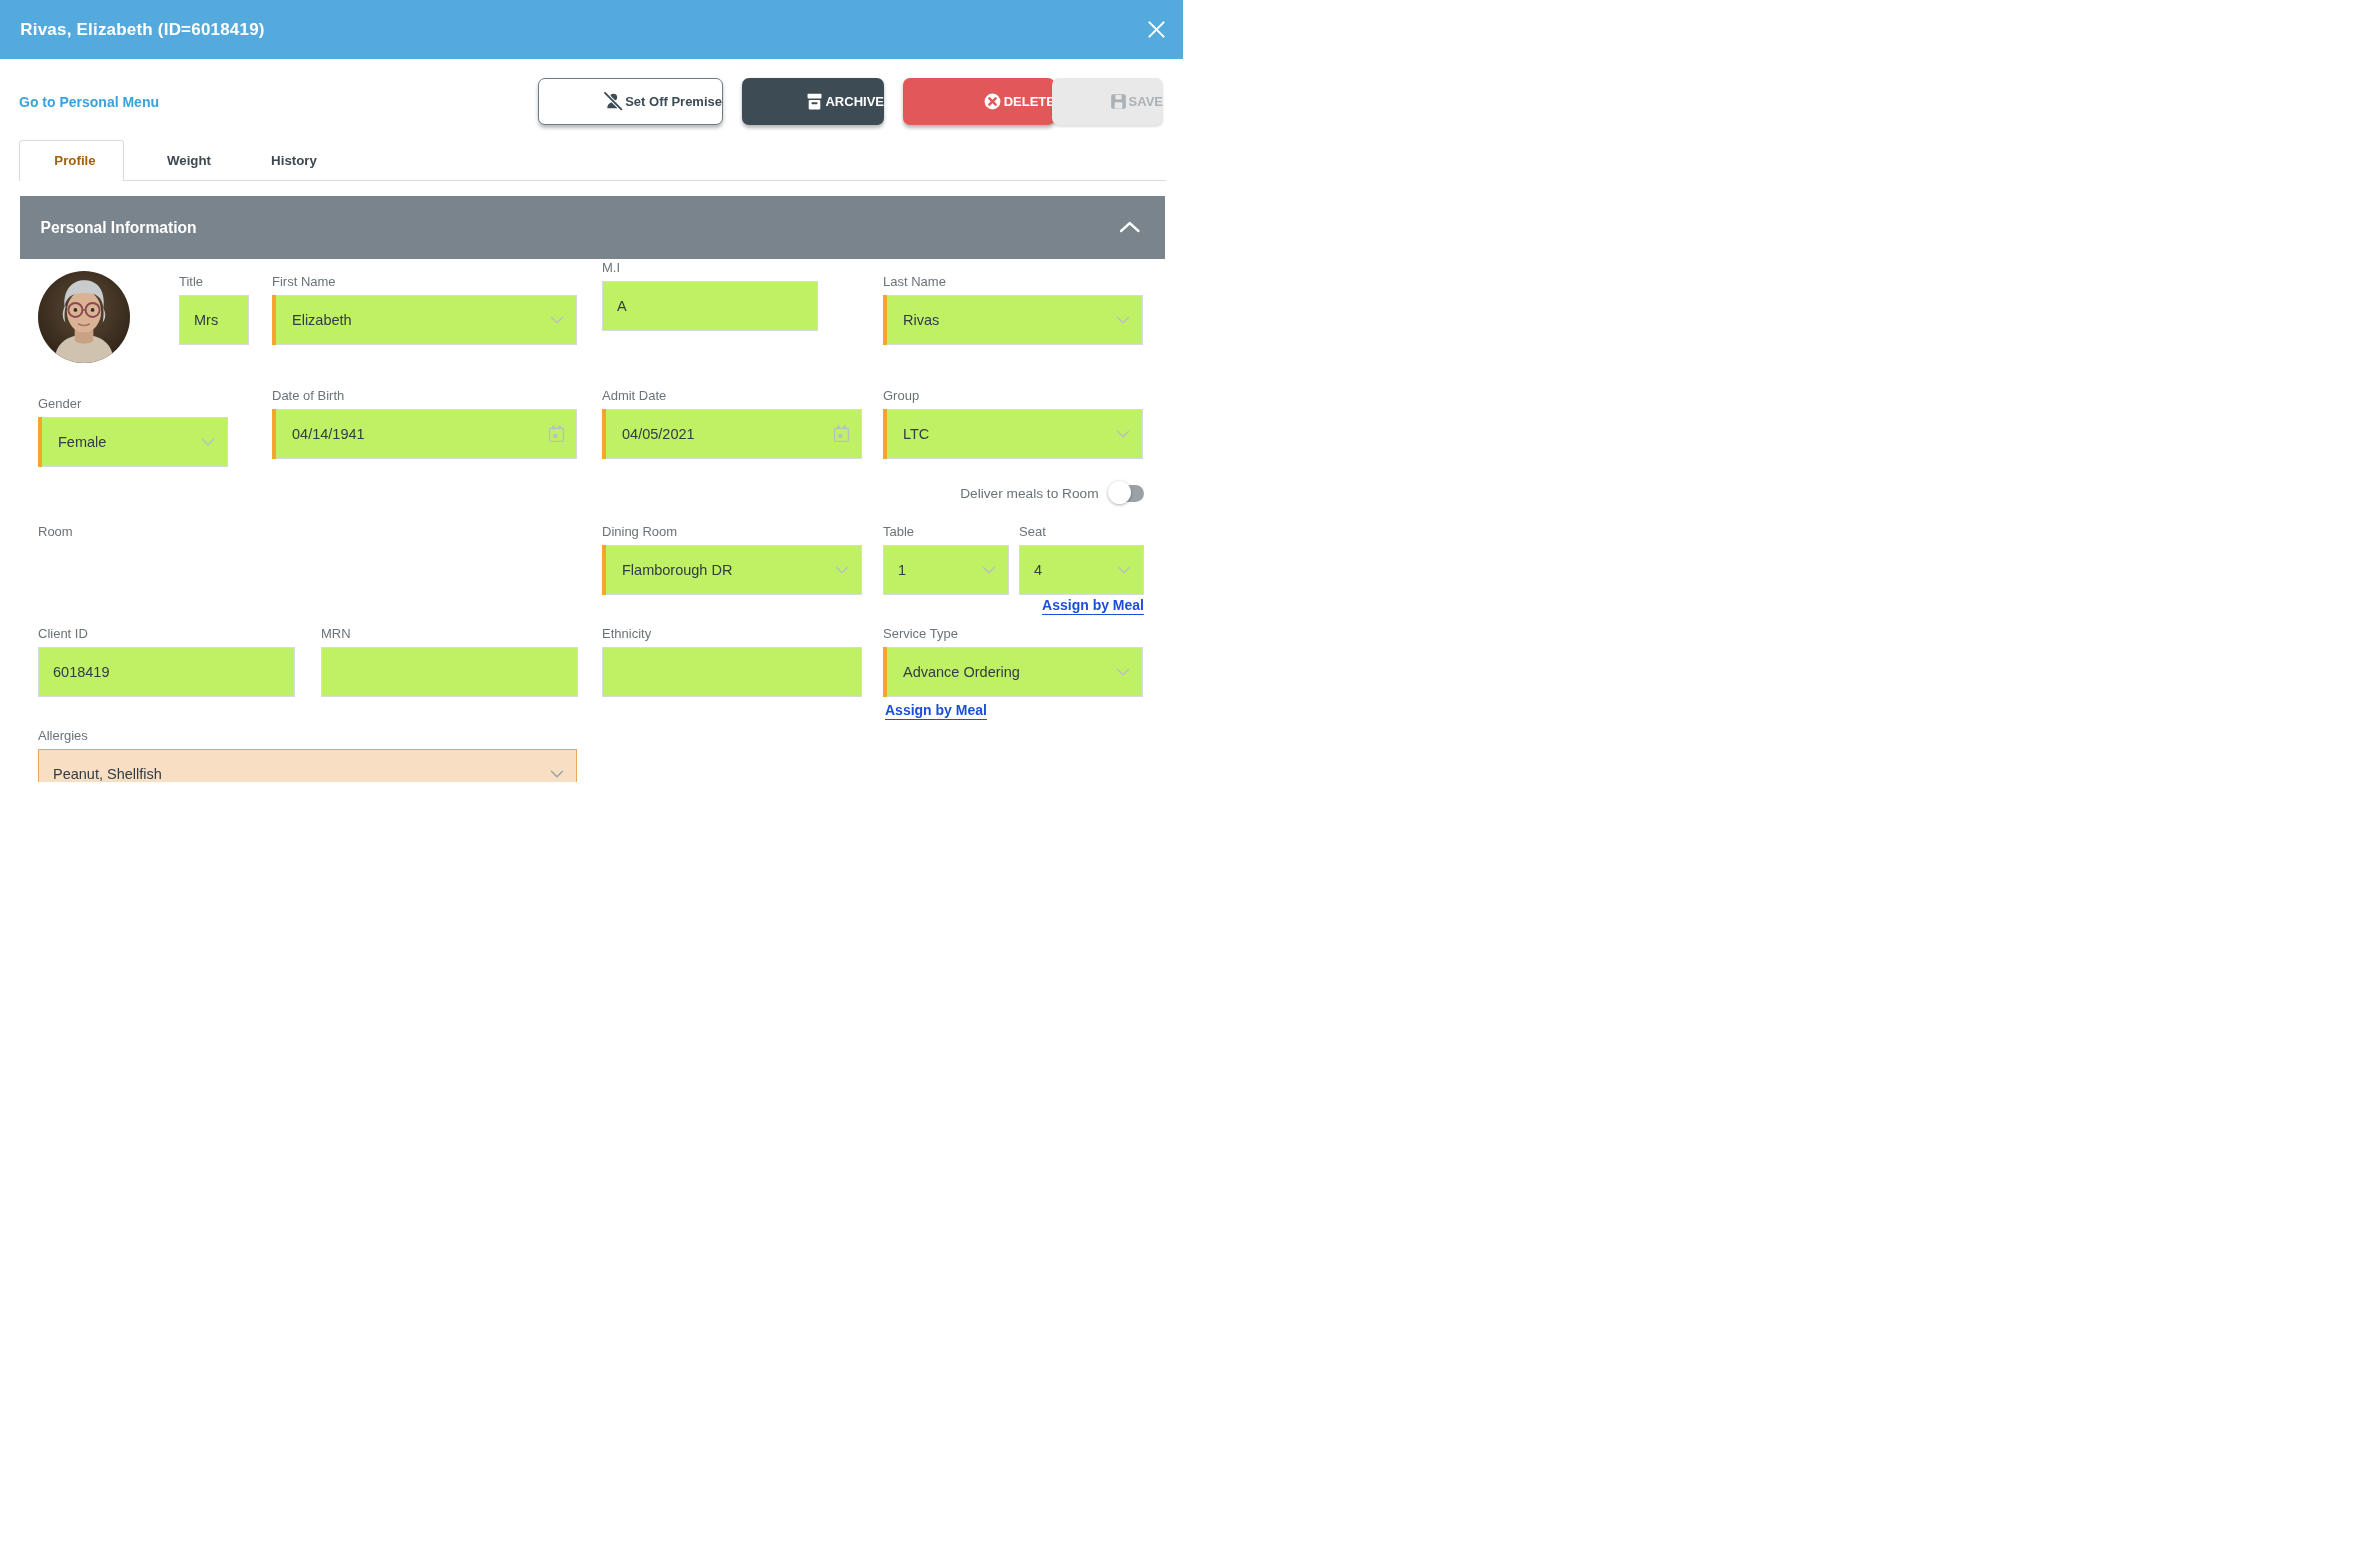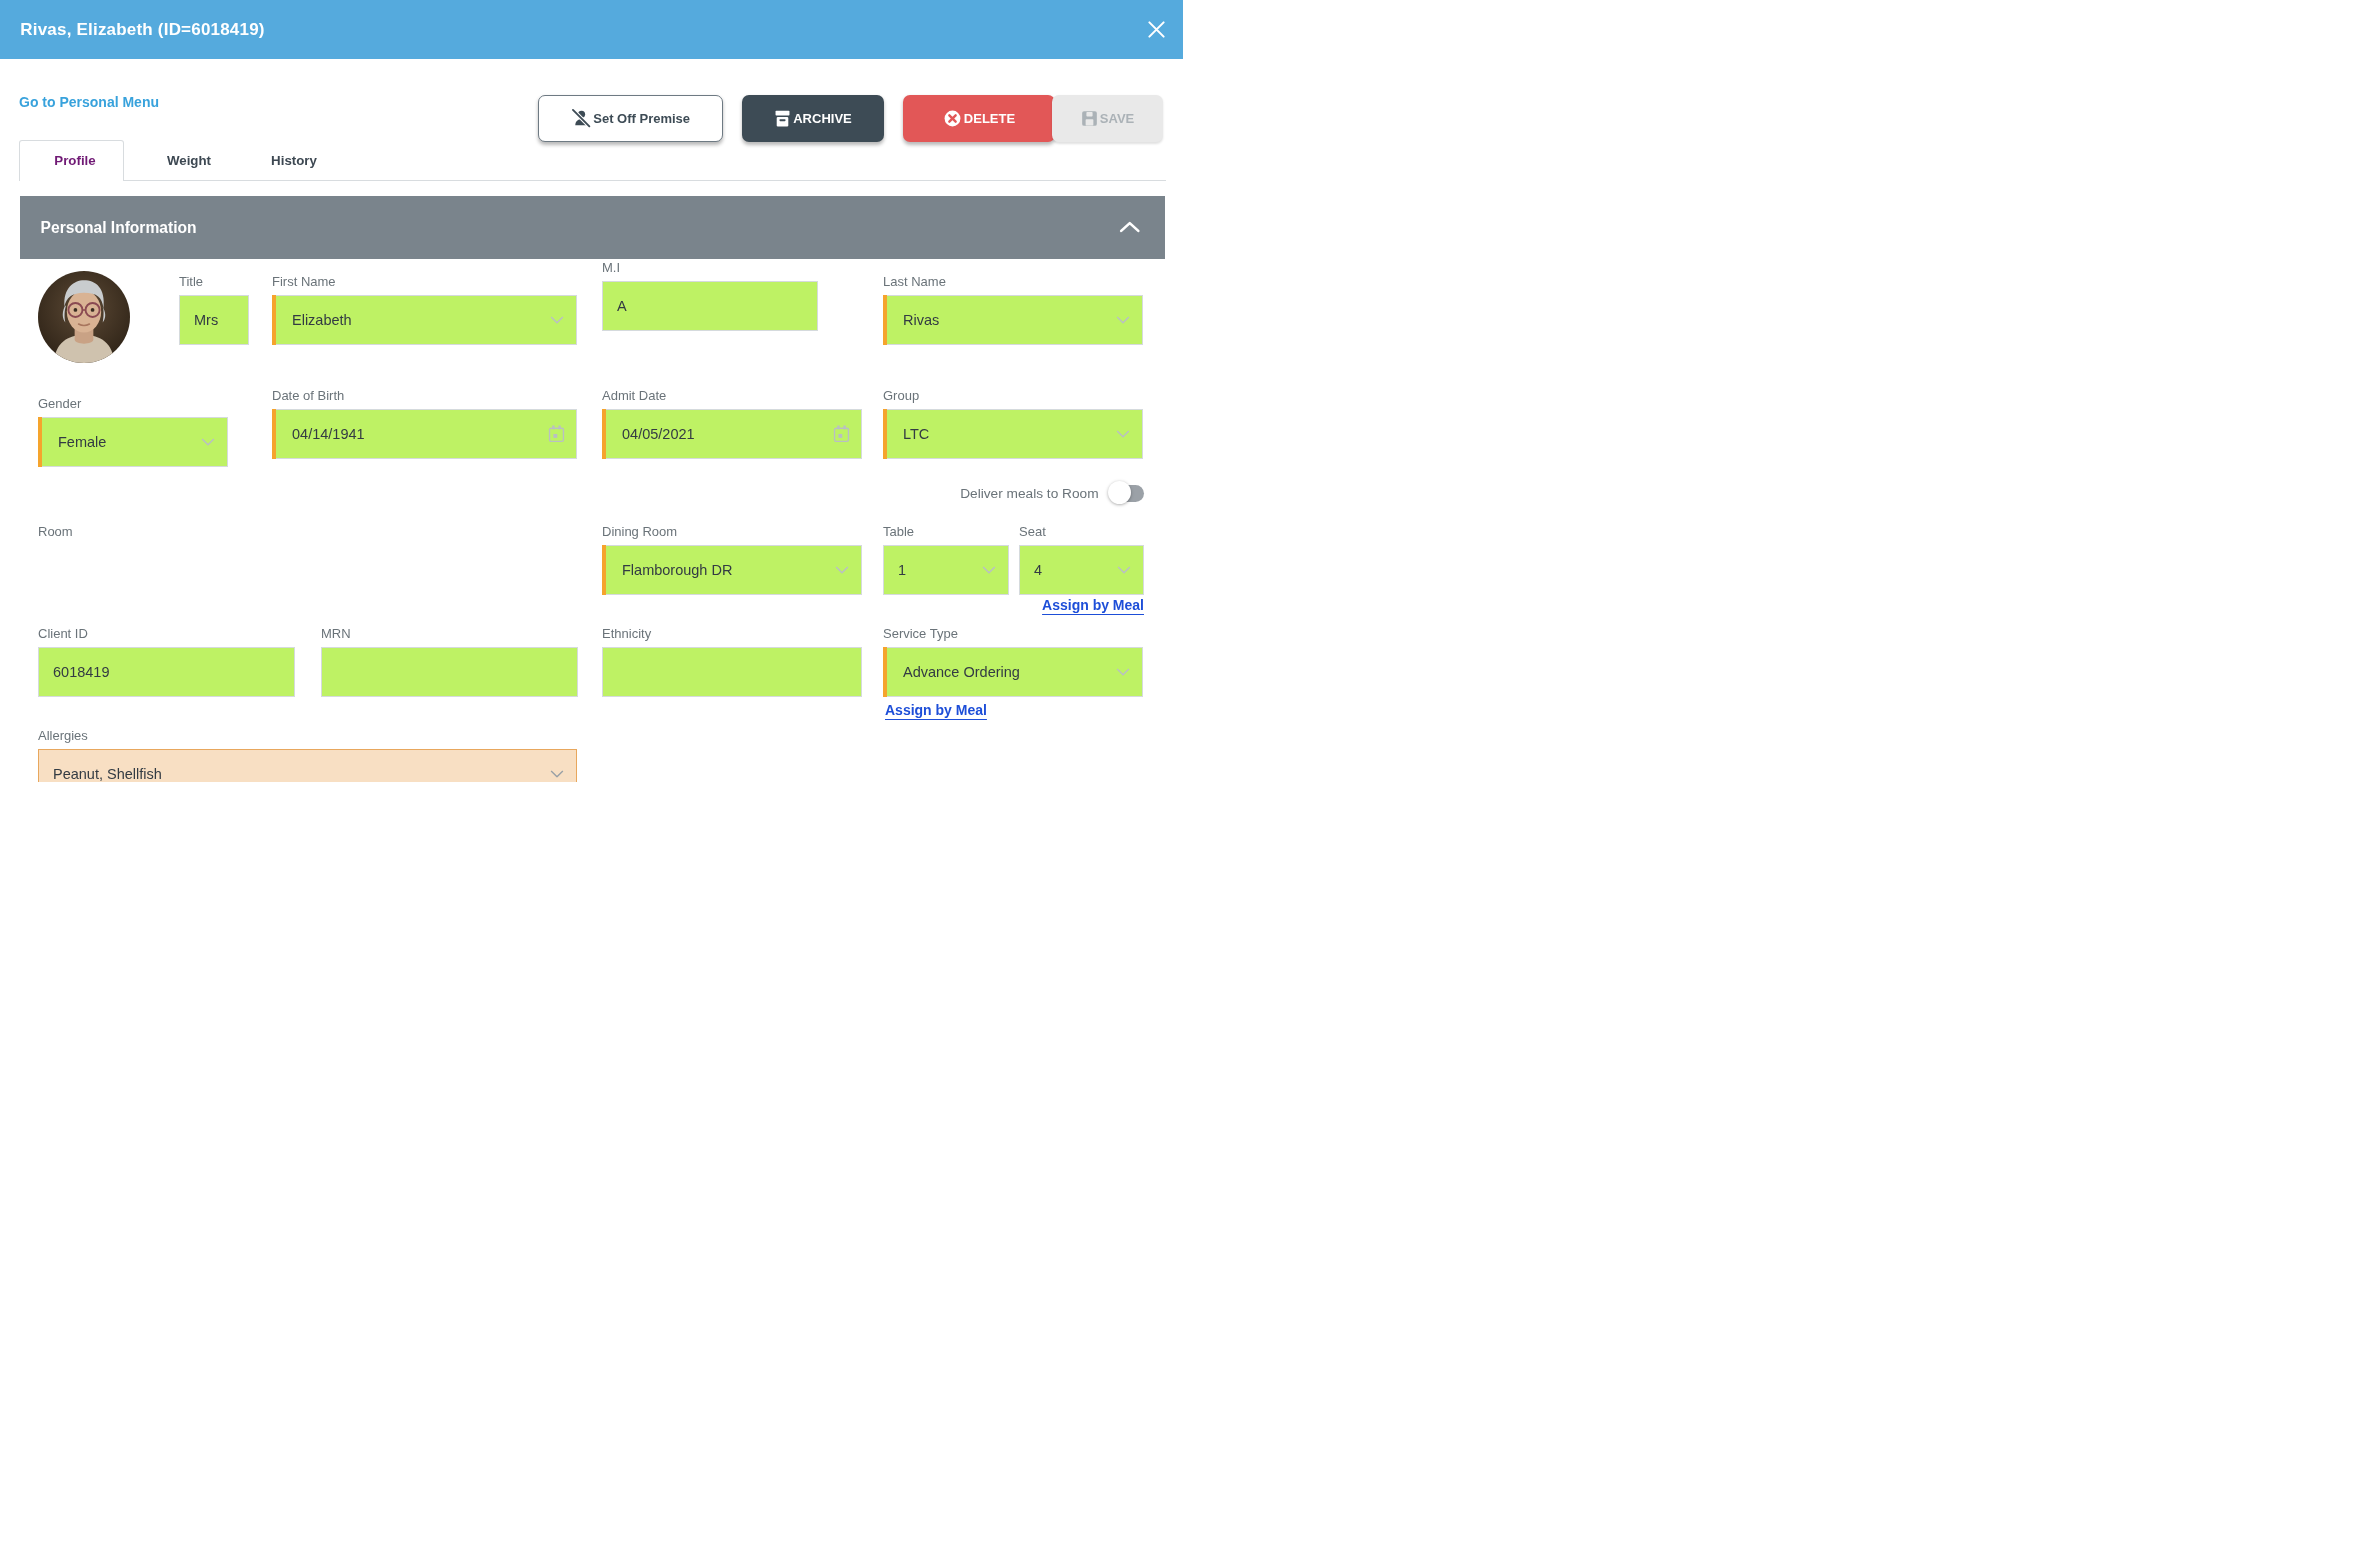--- a/index.html
+++ b/index.html
@@ -7,35 +7,35 @@
         font-family:"Liberation Sans",sans-serif;color:#333B43;background:#fff;}
 
   
   .hdr{position:absolute;left:0;top:0;width:100%;height:59px;background:#55AADD;
        display:flex;align-items:center;}
   .hdr-title{margin-left:20.3px;font-size:17px;font-weight:700;color:#fff;letter-spacing:0.2px;}
   .hdr-close{position:absolute;right:17px;top:20.3px;width:19px;height:19px;cursor:pointer;}
 
   
   .golink{position:absolute;left:19px;top:94px;font-size:14px;font-weight:700;color:#38A2DC;cursor:pointer;}
-  .btn{position:absolute;top:95px;height:47px;border-radius:7px;display:flex;align-items:center;
-       justify-content:center;font-size:13px;font-weight:700;cursor:pointer;
+  .btn{position:absolute;top:78px;height:47px;border-radius:7px;display:flex;align-items:center;
+       justify-content:flex-end;font-size:13px;font-weight:700;cursor:pointer;
        box-shadow:0 2.3px 3.9px rgba(0,0,0,.28);box-sizing:border-box;gap:2px;}
   .btn-offpremise{left:538px;width:185px;background:#fff;border:1.2px solid #6E7A83;color:#3D4B55;}
   .btn-archive{left:742px;width:142px;background:#3D4B55;color:#fff;}
   .btn-delete{left:903px;width:152px;background:#E25757;color:#fff;}
   .btn-save{left:1052px;width:111px;background:#E9E9E9;color:#ABB2B7;box-shadow:0 1.6px 2.3px rgba(0,0,0,.12);}
 
   
   .tabs{position:absolute;left:19px;top:140px;width:1147px;height:40px;
         border-bottom:0.8px solid #D8DCDF;display:flex;align-items:flex-end;}
   .tab{height:39px;display:flex;align-items:center;justify-content:center;
        font-size:13.3px;font-weight:700;color:#3D4852;cursor:pointer;box-sizing:border-box;}
   .tab.active{width:105px;background:#fff;border:0.8px solid #D8DCDF;border-bottom:none;
-       border-radius:3.1px 3.1px 0 0;color:#701a75;margin-bottom:-0.8px;height:41px;padding-left:7px;}
+       border-radius:3.1px 3.1px 0 0;color:#a16207;margin-bottom:-0.8px;height:41px;padding-left:7px;}
   .tab.plain{width:86px;}
 
   
   .secbar{position:absolute;left:20.3px;top:196px;width:1145px;height:63px;background:#7A848C;
           display:flex;align-items:center;cursor:pointer;}
   .secbar .sec-title{margin-left:20.3px;font-size:15.6px;font-weight:700;color:#fff;}
   .secbar .sec-chev{position:absolute;right:23.5px;top:23.5px;}
 
   
   .avatar{position:absolute;left:38px;top:271px;width:92px;height:92px;border-radius:50%;overflow:hidden;}

